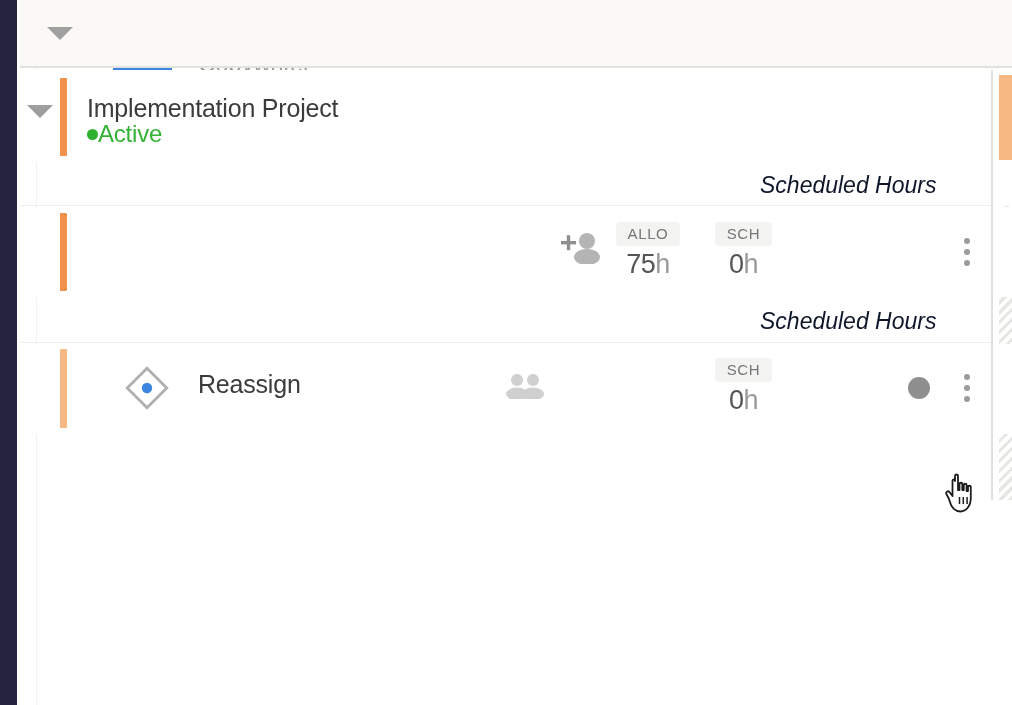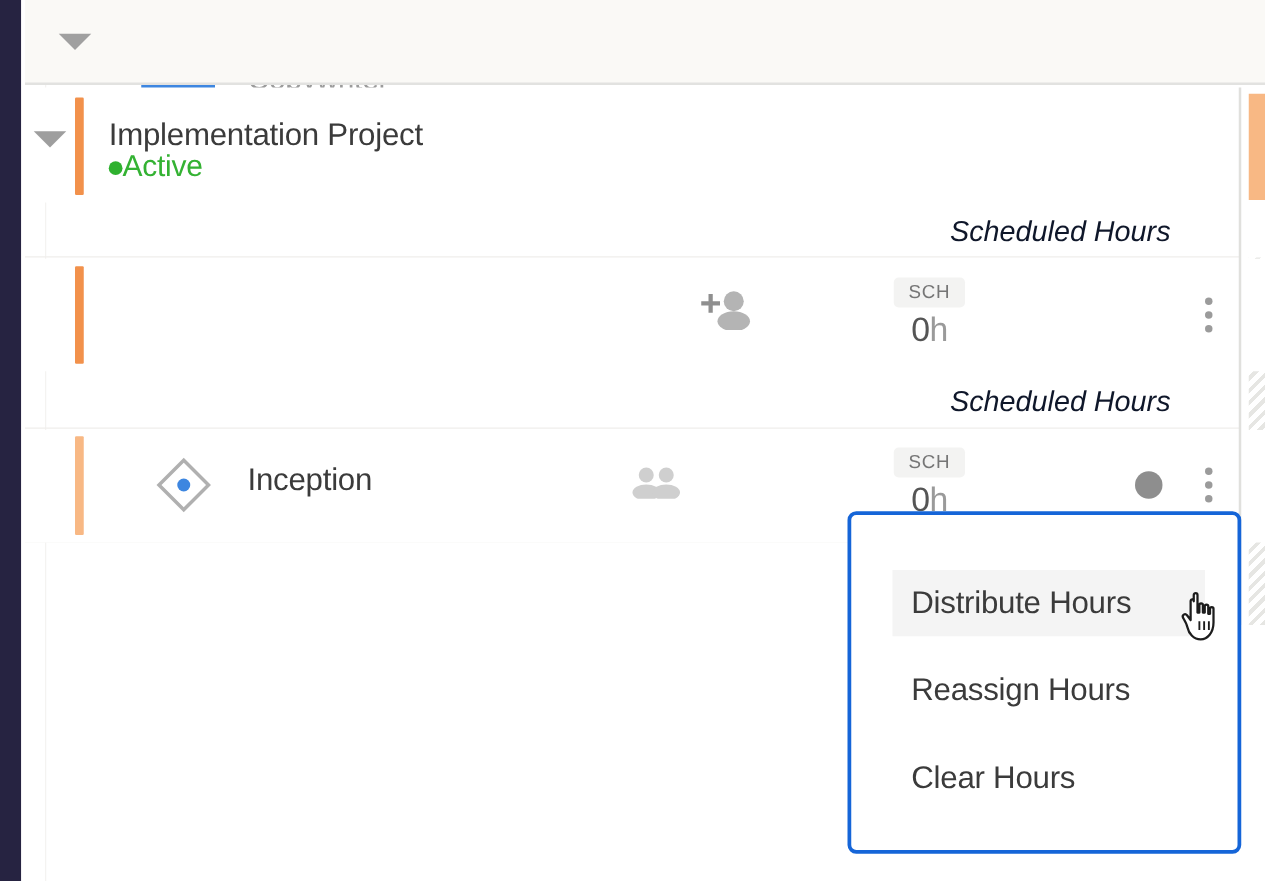--- a/index.html
+++ b/index.html
@@ -419,20 +419,24 @@
 
   <div class="icon-add-person">
     <svg viewBox="0 0 44 32" width="44" height="32">
       <circle cx="28" cy="9" r="8" fill="#b4b4b4"></circle>
       <ellipse cx="28" cy="25" rx="13" ry="8" fill="#b4b4b4"></ellipse>
       <rect x="2" y="9" width="15" height="3.4" fill="#8f8f8f"></rect>
       <rect x="7.8" y="3.2" width="3.4" height="15" fill="#8f8f8f"></rect>
     </svg>
   </div>
 
+  <div class="metric m-allo">
+    <span class="metric-chip">ALLO</span>
+    <div class="metric-value"><span>75</span><span class="unit">h</span></div>
+  </div>
   <div class="metric m-sch1">
     <span class="metric-chip">SCH</span>
     <div class="metric-value"><span>0</span><span class="unit">h</span></div>
   </div>
 
   <div class="kebab kebab-1">
     <span></span>
       <span></span>
       <span></span>
   </div>
@@ -443,21 +447,21 @@
   <div class="row-task">
     <div class="accent-bar accent-task"></div>
   </div>
 
   <div class="milestone-icon">
     <svg viewBox="0 0 46 46" width="46" height="46">
       <rect x="9" y="9" width="28" height="28" transform="rotate(45 23 23)" fill="none" stroke="#b0b0b0" stroke-width="2.8"></rect>
       <circle cx="23" cy="23" r="5.2" fill="#3d86e0"></circle>
     </svg>
   </div>
-  <div class="task-name">Inception</div>
+  <div class="task-name">Reassign</div>
 
   <div class="icon-people">
     <svg viewBox="0 0 40 26" width="40" height="26">
       <circle cx="12" cy="7" r="6" fill="#cfcfcf"></circle>
       <circle cx="28" cy="7" r="6" fill="#cfcfcf"></circle>
       <ellipse cx="12" cy="21" rx="11" ry="6.5" fill="#cfcfcf"></ellipse>
       <ellipse cx="28" cy="21" rx="11" ry="6.5" fill="#cfcfcf"></ellipse>
     </svg>
   </div>
 
@@ -472,25 +476,20 @@
       <span></span>
       <span></span>
   </div>
 
   <div class="hline" style="left:20px; top:433px; width:972px;"></div>
 
   <div class="right-divider"></div>
   <div class="right-orange"></div>
   <div class="right-hatch"></div>
 
-  <div class="menu">
-    <div class="menu-item mi-0 active">Distribute Hours</div>
-    <div class="menu-item mi-1">Reassign Hours</div>
-    <div class="menu-item mi-2">Clear Hours</div>
-  </div>
 
   <div class="cursor">
     <svg viewBox="0 0 34 42" width="34" height="42">
       <path d="M11 3 C11 1 14 1 14 3 L14 17 L15.5 17 L15.5 11
                C15.5 9.3 18.3 9.3 18.3 11 L18.3 17 L19.8 17 L19.8 12
                C19.8 10.3 22.6 10.3 22.6 12 L22.6 18 L24 18 L24 14
                C24 12.3 26.8 12.3 26.8 14 L26.8 25
                C26.8 33 22 38.5 16.5 38.5 C11 38.5 7 34 6 29
                C5.4 26 3.5 23 2.5 21.3 C1.3 19.2 4 17.2 5.6 19.2
                L8.5 23 L8.5 8 C8.5 6 11 6 11 8 Z" fill="#ffffff" stroke="#1d1d1d" stroke-width="1.8" stroke-linejoin="round"></path>

